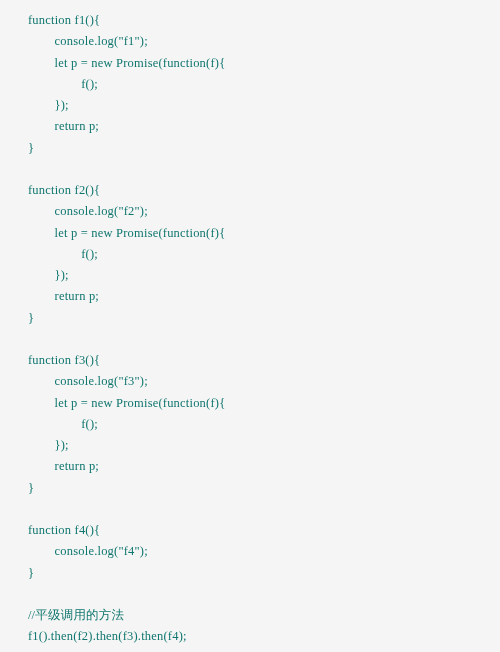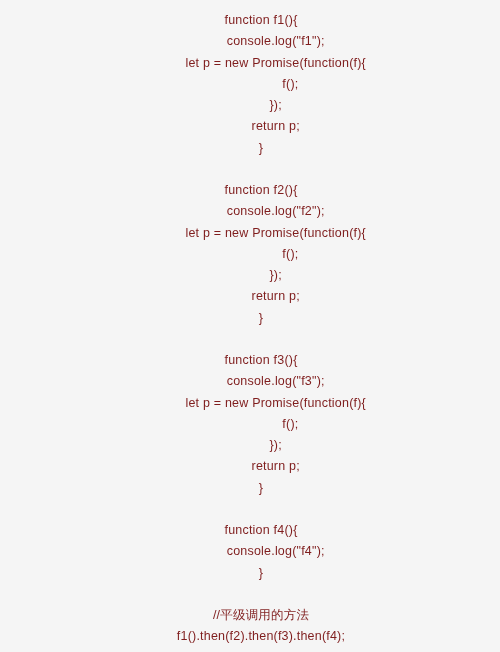--- a/index.html
+++ b/index.html
@@ -10,27 +10,26 @@
     height: 652px;
     overflow: hidden;
   }
   .code-container {
     background: #f5f5f5;
     padding: 10px 8px 10px 8px;
     box-sizing: border-box;
   }
   pre {
     margin: 0;
-    font-family: Liberation Sans, sans-serif;
+    font-family: Liberation Serif, serif;
     font-size: 12.5px;
     line-height: 1.7;
-    color: #7f1d1d;
+    color: #0f766e;
     white-space: pre;
     letter-spacing: 0.2px;
-    text-align: center;
   }
 </style>
 </head>
 <body>
 
 <div class="code-container">
   <pre>      function f1(){
               console.log("f1");
               let p = new Promise(function(f){
                       f();

